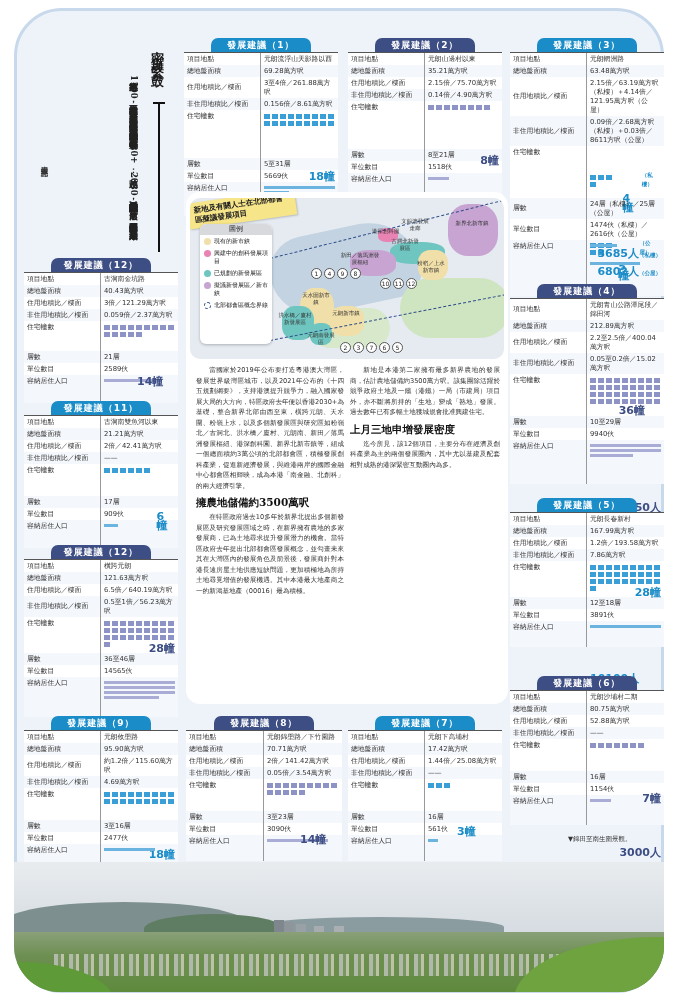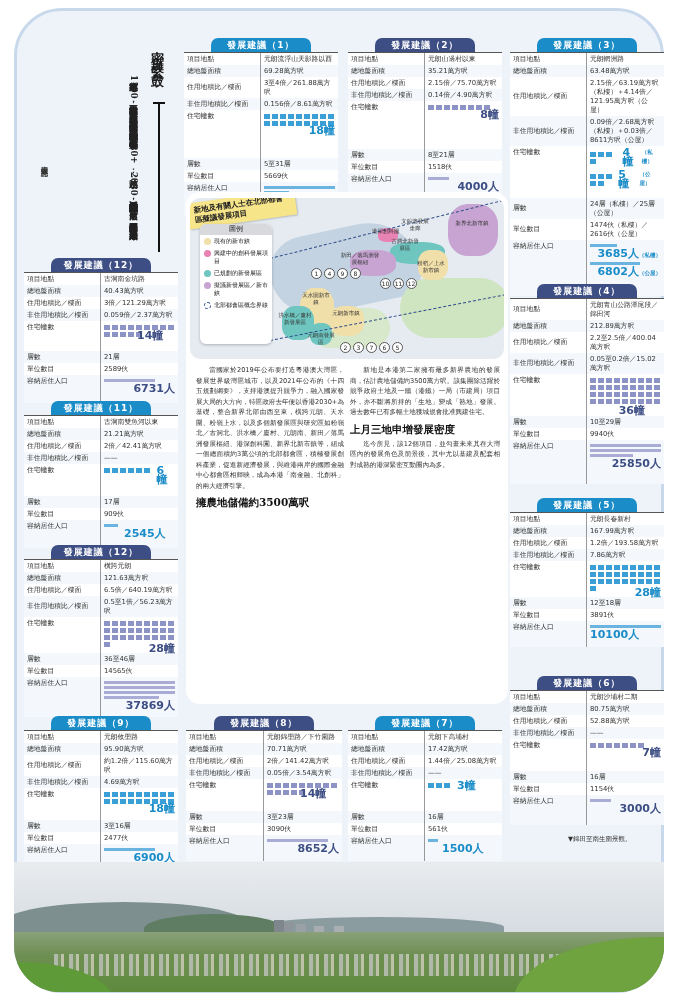--- a/index.html
+++ b/index.html
@@ -53,21 +53,21 @@
   }
   .row { display: flex; font-size: 6.8px; line-height: 9px; }
   .row:nth-child(odd) { background: #ffffff; }
   .row:nth-child(even) { background: #f4f7fb; }
   .row .k { width: 50%; padding: 1.5px 3px; color: #333; border-right: 1px solid #999; display: flex; align-items: center; }
   .row .v { width: 50%; padding: 1.5px 3px; color: #333; }
   .blocks { display: flex; flex-wrap: wrap; gap: 2px; padding-top: 2px; }
   .blk { width: 6px; height: 5px; }
   .card.blue .blk { background: #3a9fd6; }
   .card.navy .blk { background: #8d93c4; }
-  .big { font-weight: bold; font-size: 11px; }
+  .big { font-weight: bold; font-size: 11px; margin-top: 46px; }
   .card.blue .big { color: #1a8cc8; }
   .card.navy .big { color: #3d4e84; }
   .small-note { font-size: 5.5px; font-weight: bold; }
   .bar { height: 3px; margin: 2px 0; }
   .card.blue .bar { background: #6bb4e0; }
   .card.navy .bar { background: #a9add6; }
   .right { text-align: right; }
 
   
   .map-panel {
@@ -959,25 +959,26 @@
     <div class="legend-item">
         <span class="dot dashed"></span>
         <span>北部都會區概念界線</span>
       </div>
   </div>
 </div>
 
 <div class="article" style="left:196px; width:148px;">
   <p>當國家於2019年公布要打造粵港澳大灣區，發展世界級灣區城市，以及2021年公布的《十四五規劃綱要》，支持港澳提升競爭力，融入國家發展大局的大方向，特區政府去年便以香港2030+為基礎，整合新界北部由西至東，橫跨元朗、天水圍、粉嶺上水，以及多個新發展區與研究區如粉嶺北／古洞北、洪水橋／廈村、元朗南、新田／落馬洲發展樞紐、港深創科園、新界北新市鎮等，組成一個總面積約3萬公頃的北部都會區，積極發展創科產業，促進新經濟發展，與維港兩岸的國際金融中心都會區相輝映，成為本港「南金融、北創科」的兩大經濟引擎。</p>
   <h3>擁農地儲備約3500萬呎</h3>
+  <p>在特區政府過去10多年於新界北提出多個新發展區及研究發展區域之時，在新界擁有農地的多家發展商，已為土地尋求提升發展潛力的機會。當特區政府去年提出北部都會區發展概念，並勾畫未來其在大灣區內的發展角色及前景後，發展商針對本港長遠房屋土地供應短缺問題，更加積極地為所持土地尋覓增值的發展機遇。其中本港最大地產商之一的新鴻基地產（00016）最為積極。</p>
 </div>
 <div class="article" style="left:350px; width:150px;">
   <p>新地是本港第二家擁有最多新界農地的發展商，估計農地儲備約3500萬方呎。該集團除活躍於競爭政府土地及一鐵（港鐵）一局（市建局）項目外，亦不斷將所持的「生地」變成「熟地」發展。過去數年已有多幅土地獲城規會批准興建住宅。</p>
   <h3>上月三地申增發展密度</h3>
-  <p>迄今所見，該12個項目，並勾畫未來其在大灣區內的發展角色及前景後，其中尤以基建及配套相對成熟的港深緊密互動圈內為多。</p>
+  <p>迄今所見，該12個項目，主要分布在經濟及創科產業為主的兩個發展圈內，其中尤以基建及配套相對成熟的港深緊密互動圈內為多。</p>
 </div>
 
 <div class="photo-caption">▼錦田至南生圍景觀。</div>
 
 <div class="photo">
   <div class="sky"></div>
   <div class="mtn1"></div>
   <div class="mtn3"></div>
   <div class="mtn2"></div>
   <div class="city"></div>

